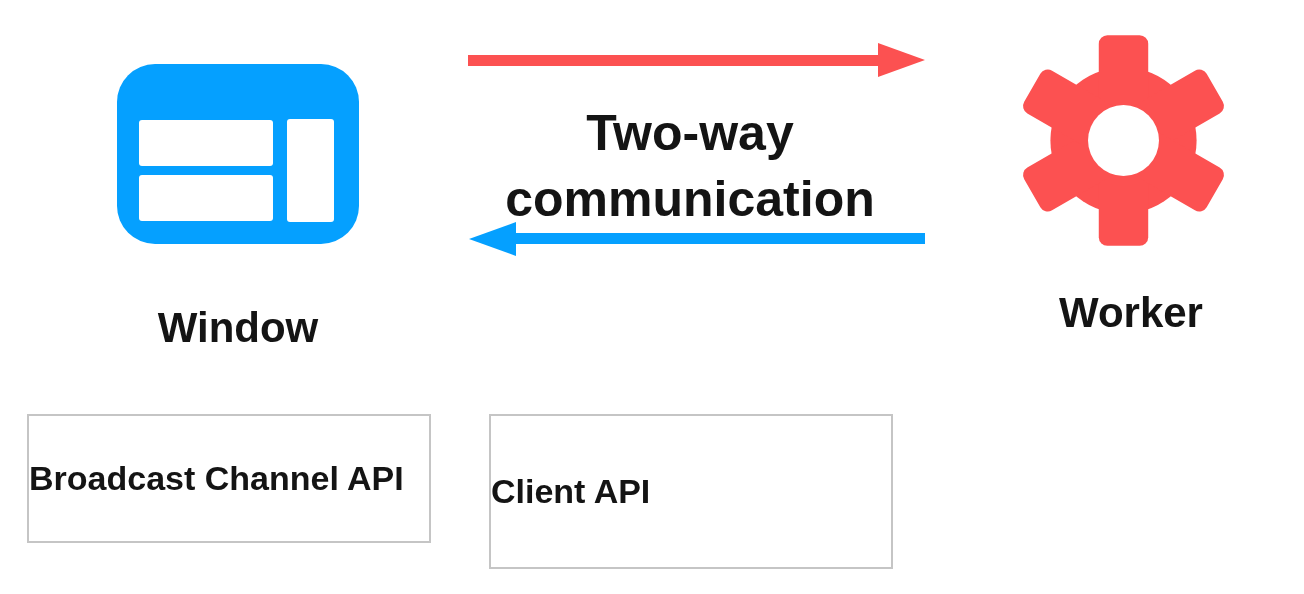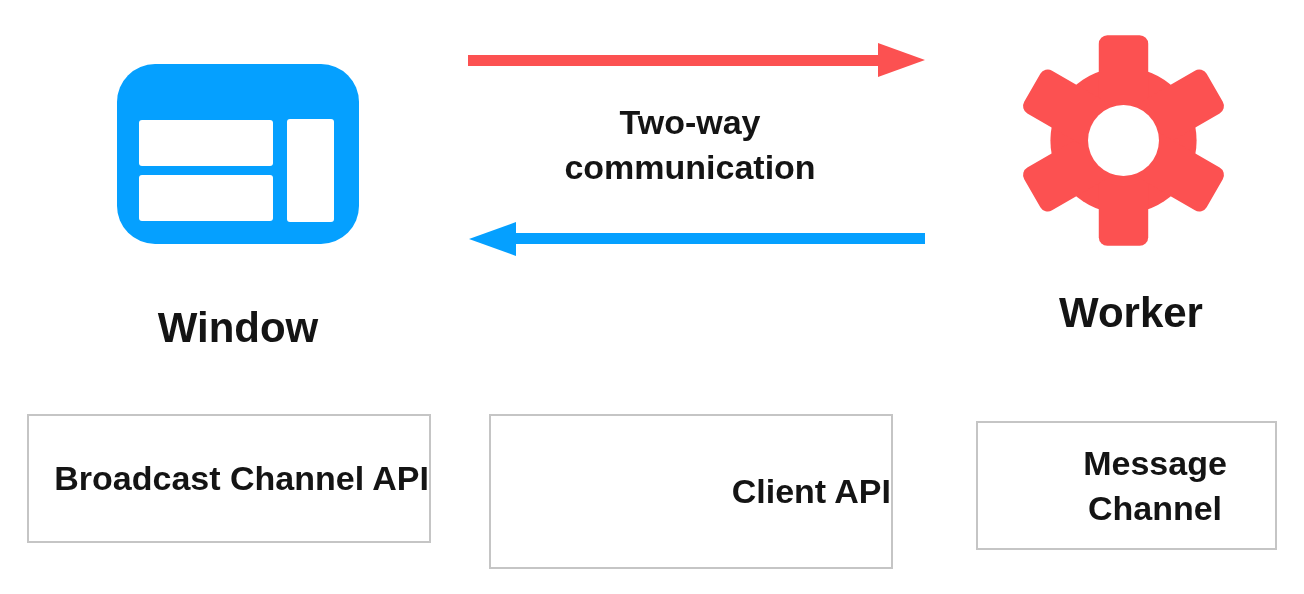--- a/index.html
+++ b/index.html
@@ -53,37 +53,37 @@
     left:469px;top:222px;
     border-top:17px solid transparent;
     border-bottom:17px solid transparent;
     border-right:47px solid var(--blue);
   }
 
   
   .center-label{
     position:absolute;left:490px;top:100px;width:400px;
     text-align:center;
-    font-size:34px;font-weight:700;line-height:1.32;
+    font-size:50px;font-weight:700;line-height:1.32;
     color:var(--text);
   }
   .node-label{
     position:absolute;text-align:center;
     font-size:42px;font-weight:700;
     color:var(--text);white-space:nowrap;
   }
   .window-label{left:107px;top:304px;width:262px;}
   .worker-label{left:1021px;top:289px;width:220px;}
 
   
   .api-box{
     position:absolute;
     background:#fff;
     border:2px solid var(--box-border);
-    display:flex;align-items:center;justify-content:flex-end;
+    display:flex;align-items:center;justify-content:flex-start;
     text-align:center;
     font-size:34px;font-weight:700;line-height:1.32;
     color:var(--text);
   }
   .box-broadcast{left:27px;top:414px;width:404px;height:129px;}
   .box-broadcast .box-label{max-width:380px;}
   .box-client{left:489px;top:414px;width:404px;height:155px;}
   .box-message{left:976px;top:421px;width:301px;height:129px;}
   .box-message .box-label{max-width:240px;}
   .box-label{display:inline-block;}
@@ -123,17 +123,14 @@
 
   <div class="node-label window-label">Window</div>
   <div class="node-label worker-label">Worker</div>
 
   <div class="api-box box-broadcast">
     <span class="box-label">Broadcast Channel API</span>
   </div>
   <div class="api-box box-client">
     <span class="box-label">Client API</span>
   </div>
-  <div class="api-box box-message">
-    <span class="box-label">Message Channel</span>
-  </div>
 
 </div>
 
 </body></html>

